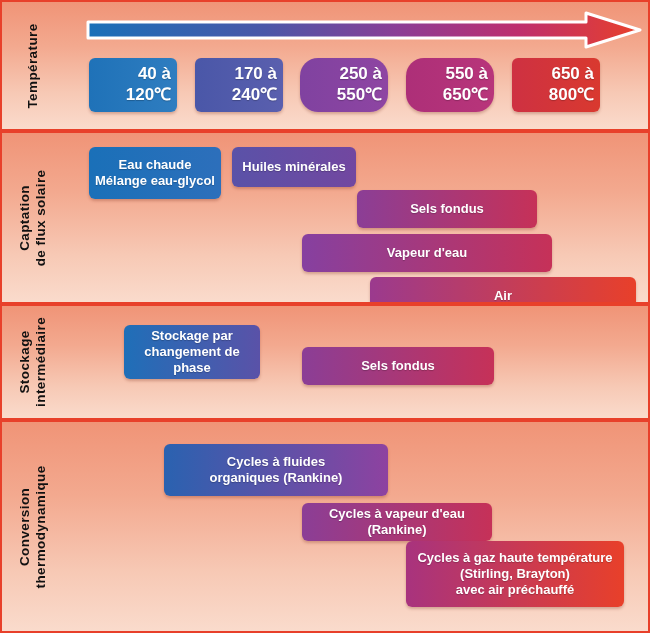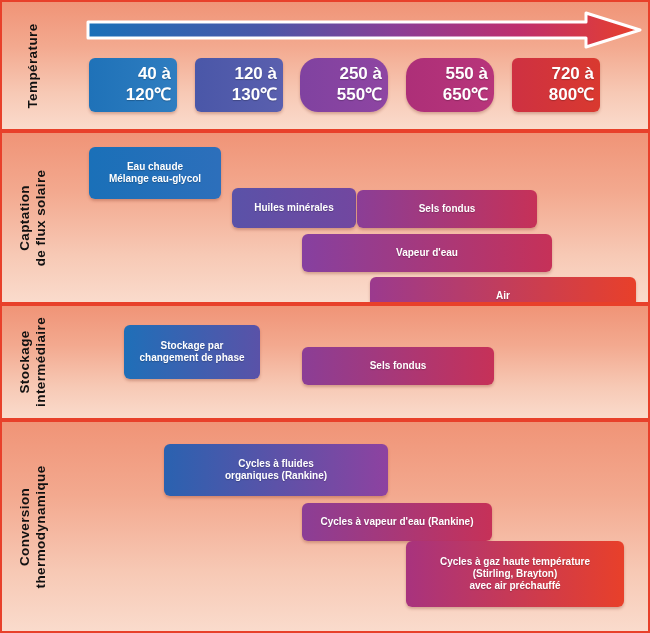--- a/index.html
+++ b/index.html
@@ -27,21 +27,21 @@
     letter-spacing:0.4px;
     color:#111;
     text-align:center;
     line-height:1.18;
   }
   .plot{position:absolute;left:62px;top:0;right:0;bottom:0;}
   .chip{
     position:absolute;box-sizing:border-box;
     border-radius:6px;
     color:#fff;
-    font-size:10px;
+    font-size:13px;
     font-weight:bold;
     line-height:1.22;
     display:flex;align-items:center;justify-content:center;
     text-align:center;
     padding:2px 6px;
     box-shadow:0 2px 3px rgba(120,40,20,0.28);
     text-shadow:0 1px 1px rgba(0,0,0,0.22);
   }
   .temp-chip{font-size:17px;text-align:right;}
   
@@ -68,42 +68,42 @@
                 <stop offset="100%" stop-color="#e8402a"></stop>
               </linearGradient>
             </defs>
             <path d="M2,11 L500,11 L500,2 L554,19 L500,36 L500,27 L2,27 Z" fill="url(#arrGrad)" stroke="#ffffff" stroke-width="3" stroke-linejoin="round"></path>
           </svg>
         </div>
         <div class="chip temp-chip" style="left: 25px; top: 56px; width: 88px; height: 54px; background: linear-gradient(to right, rgb(31, 114, 184) 0%, rgb(47, 125, 192) 100%);">
           <span>40 à 120℃</span>
         </div>
         <div class="chip temp-chip" style="left: 131px; top: 56px; width: 88px; height: 54px; background: linear-gradient(to right, rgb(74, 87, 168) 0%, rgb(90, 95, 174) 100%);">
-          <span>120 à 130℃</span>
+          <span>170 à 240℃</span>
         </div>
         <div class="chip temp-chip" style="left: 236px; top: 56px; width: 88px; height: 54px; background: linear-gradient(to right, rgb(128, 66, 160) 0%, rgb(142, 69, 162) 100%); border-radius: 18px;">
           <span>250 à 550℃</span>
         </div>
         <div class="chip temp-chip" style="left: 342px; top: 56px; width: 88px; height: 54px; background: linear-gradient(to right, rgb(173, 47, 120) 0%, rgb(184, 53, 122) 100%); border-radius: 18px;">
           <span>550 à 650℃</span>
         </div>
         <div class="chip temp-chip" style="left: 448px; top: 56px; width: 88px; height: 54px; background: linear-gradient(to right, rgb(206, 49, 66) 0%, rgb(217, 57, 47) 100%);">
-          <span>720 à 800℃</span>
+          <span>650 à 800℃</span>
         </div>
       </div>
     </div>
     <div class="section" style="top: 131px; height: 173px;">
       <div class="row-label">
         <div class="rot"><span>Captation</span><br><span>de flux solaire</span></div>
       </div>
       <div class="plot">
         <div class="chip" style="left: 25px; top: 14px; width: 132px; height: 52px; background: linear-gradient(to right, rgb(26, 112, 184) 0%, rgb(45, 111, 187) 100%);">
           <span>Eau chaude<br>Mélange eau-glycol</span>
         </div>
-        <div class="chip" style="left: 168px; top: 14px; width: 124px; height: 40px; background: linear-gradient(to right, rgb(90, 82, 168) 0%, rgb(114, 71, 160) 100%); margin-top: 41px;">
+        <div class="chip" style="left: 168px; top: 14px; width: 124px; height: 40px; background: linear-gradient(to right, rgb(90, 82, 168) 0%, rgb(114, 71, 160) 100%);">
           <span>Huiles minérales</span>
         </div>
         <div class="chip" style="left: 293px; top: 57px; width: 180px; height: 38px; background: linear-gradient(to right, rgb(139, 62, 150) 0%, rgb(198, 49, 88) 100%);">
           <span>Sels fondus</span>
         </div>
         <div class="chip" style="left: 238px; top: 101px; width: 250px; height: 38px; background: linear-gradient(to right, rgb(134, 64, 160) 0%, rgb(198, 49, 88) 100%);">
           <span>Vapeur d'eau</span>
         </div>
         <div class="chip" style="left: 306px; top: 144px; width: 266px; height: 38px; background: linear-gradient(to right, rgb(155, 58, 142) 0%, rgb(232, 64, 42) 100%);">
           <span>Air</span>

